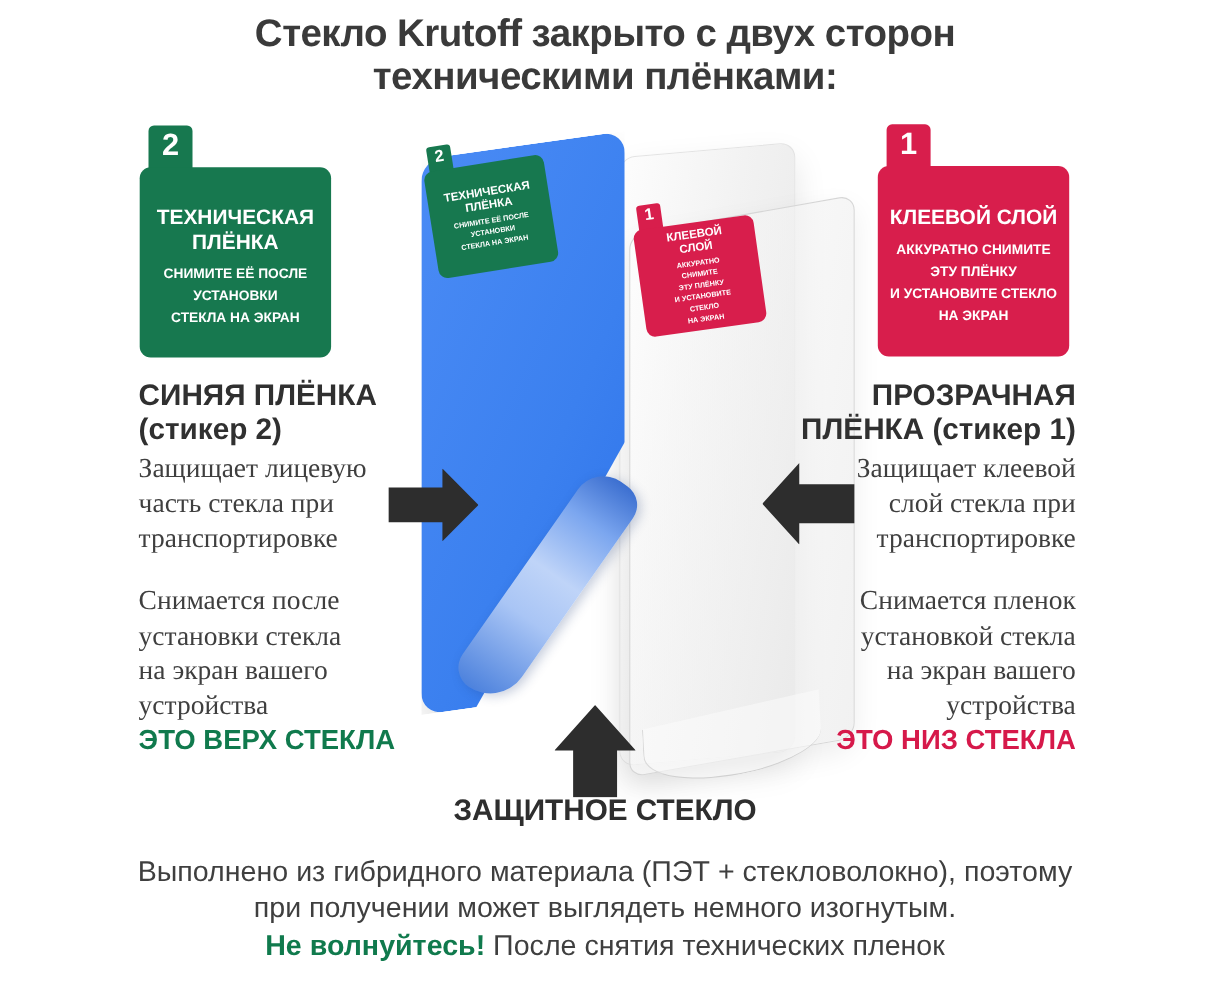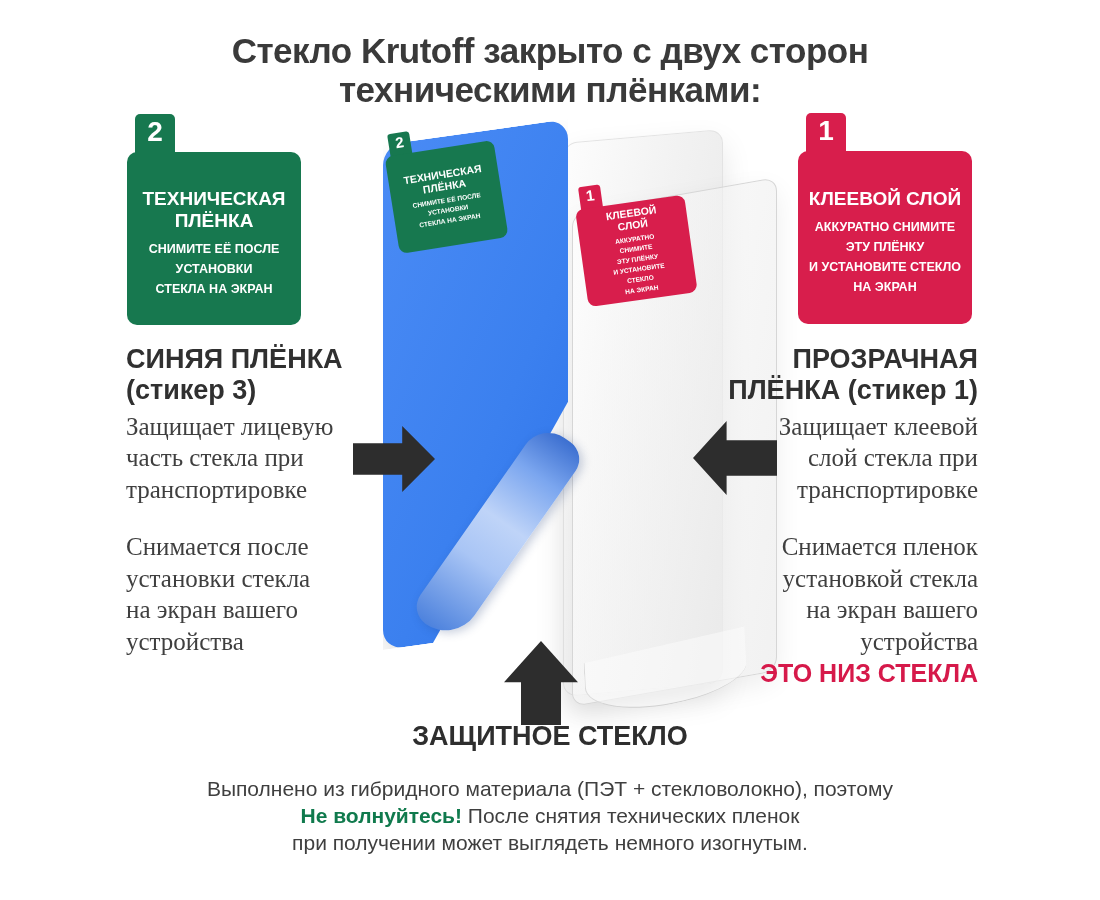--- a/index.html
+++ b/index.html
@@ -6,21 +6,21 @@
   #canvas{
     position:relative;width:1100px;height:900px;background:#fff;overflow:hidden;
     font-family:"Liberation Sans",sans-serif;color:var(--body-text,#3f3f3f);
   }
   .pre{white-space:pre-line;}
 
   
   .title{
     position:absolute;left:0;top:12px;width:100%;text-align:center;
     font-size:35px;font-weight:bold;color:var(--heading,#3a3a3a);
-    line-height:1.1;letter-spacing:-0.5px;margin-top:20px;
+    line-height:1.1;letter-spacing:-0.5px;
   }
 
   
   .sticker{position:absolute;width:174px;height:212px;}
   .sticker .tab{
     position:absolute;top:0;left:8px;width:40px;height:46px;border-radius:5px 5px 0 0;
     color:#fff;font-weight:bold;font-size:28px;display:flex;justify-content:center;
     align-items:flex-start;padding-top:2px;box-sizing:border-box;
   }
   .sticker .sbody{
@@ -107,21 +107,21 @@
   .col-h{font-size:27px;font-weight:bold;color:#303030;line-height:1.16;}
   .col-p{font-size:25px;line-height:1.26;margin-top:4px;font-family:Liberation Serif, serif;}
   .col-p2{margin-top:26px;}
   .col-hl{font-size:25px;font-weight:bold;line-height:1.25;margin-top:1px;}
   .hl-green{color:var(--green-text,#107a4d);}
   .hl-red{color:var(--red-text,#d6194a);}
 
   
   .bottom{position:absolute;left:0;top:721px;width:100%;text-align:center;z-index:9;}
   .b-h{font-size:27px;font-weight:bold;color:#2e2e2e;margin-bottom:24px;}
-  .b-line{font-size:21px;line-height:1.28;}
+  .b-line{font-size:26px;line-height:1.28;}
   .b-hl{font-weight:bold;color:var(--green-text,#107a4d);}
 </style>
 </head>
 <body>
 
 <div id="canvas">
 
   <div class="title pre">Стекло Krutoff закрыто с двух сторон
 техническими плёнками:</div>
 
@@ -177,43 +177,44 @@
       </div>
     </div>
   </div>
 
   <div class="arrow" id="arrow-to-blue"></div>
   <div class="arrow" id="arrow-to-clear"></div>
   <div class="arrow" id="arrow-to-glass"></div>
 
   <div class="col" id="col-left">
     <div class="col-h pre">СИНЯЯ ПЛЁНКА
-(стикер 3)</div>
+(стикер 2)</div>
     <div class="col-p pre">Защищает лицевую
 часть стекла при
 транспортировке</div>
     <div class="col-p col-p2 pre">Снимается после
 установки стекла
 на экран вашего
 устройства</div>
+    <div class="col-hl hl-green">ЭТО ВЕРХ СТЕКЛА</div>
   </div>
 
   <div class="col" id="col-right">
     <div class="col-h pre">ПРОЗРАЧНАЯ
 ПЛЁНКА (стикер 1)</div>
     <div class="col-p pre">Защищает клеевой
 слой стекла при
 транспортировке</div>
     <div class="col-p col-p2 pre">Снимается пленок
 установкой стекла
 на экран вашего
 устройства</div>
     <div class="col-hl hl-red">ЭТО НИЗ СТЕКЛА</div>
   </div>
 
   <div class="bottom">
     <div class="b-h">ЗАЩИТНОЕ СТЕКЛО</div>
     <div class="b-line">Выполнено из гибридного материала (ПЭТ + стекловолокно), поэтому</div>
+    <div class="b-line">при получении может выглядеть немного изогнутым.</div>
     <div class="b-line"><span class="b-hl">Не волнуйтесь!</span><span> После снятия технических пленок</span></div>
-    <div class="b-line">при получении может выглядеть немного изогнутым.</div>
   </div>
 
 </div>
 
 </body></html>

